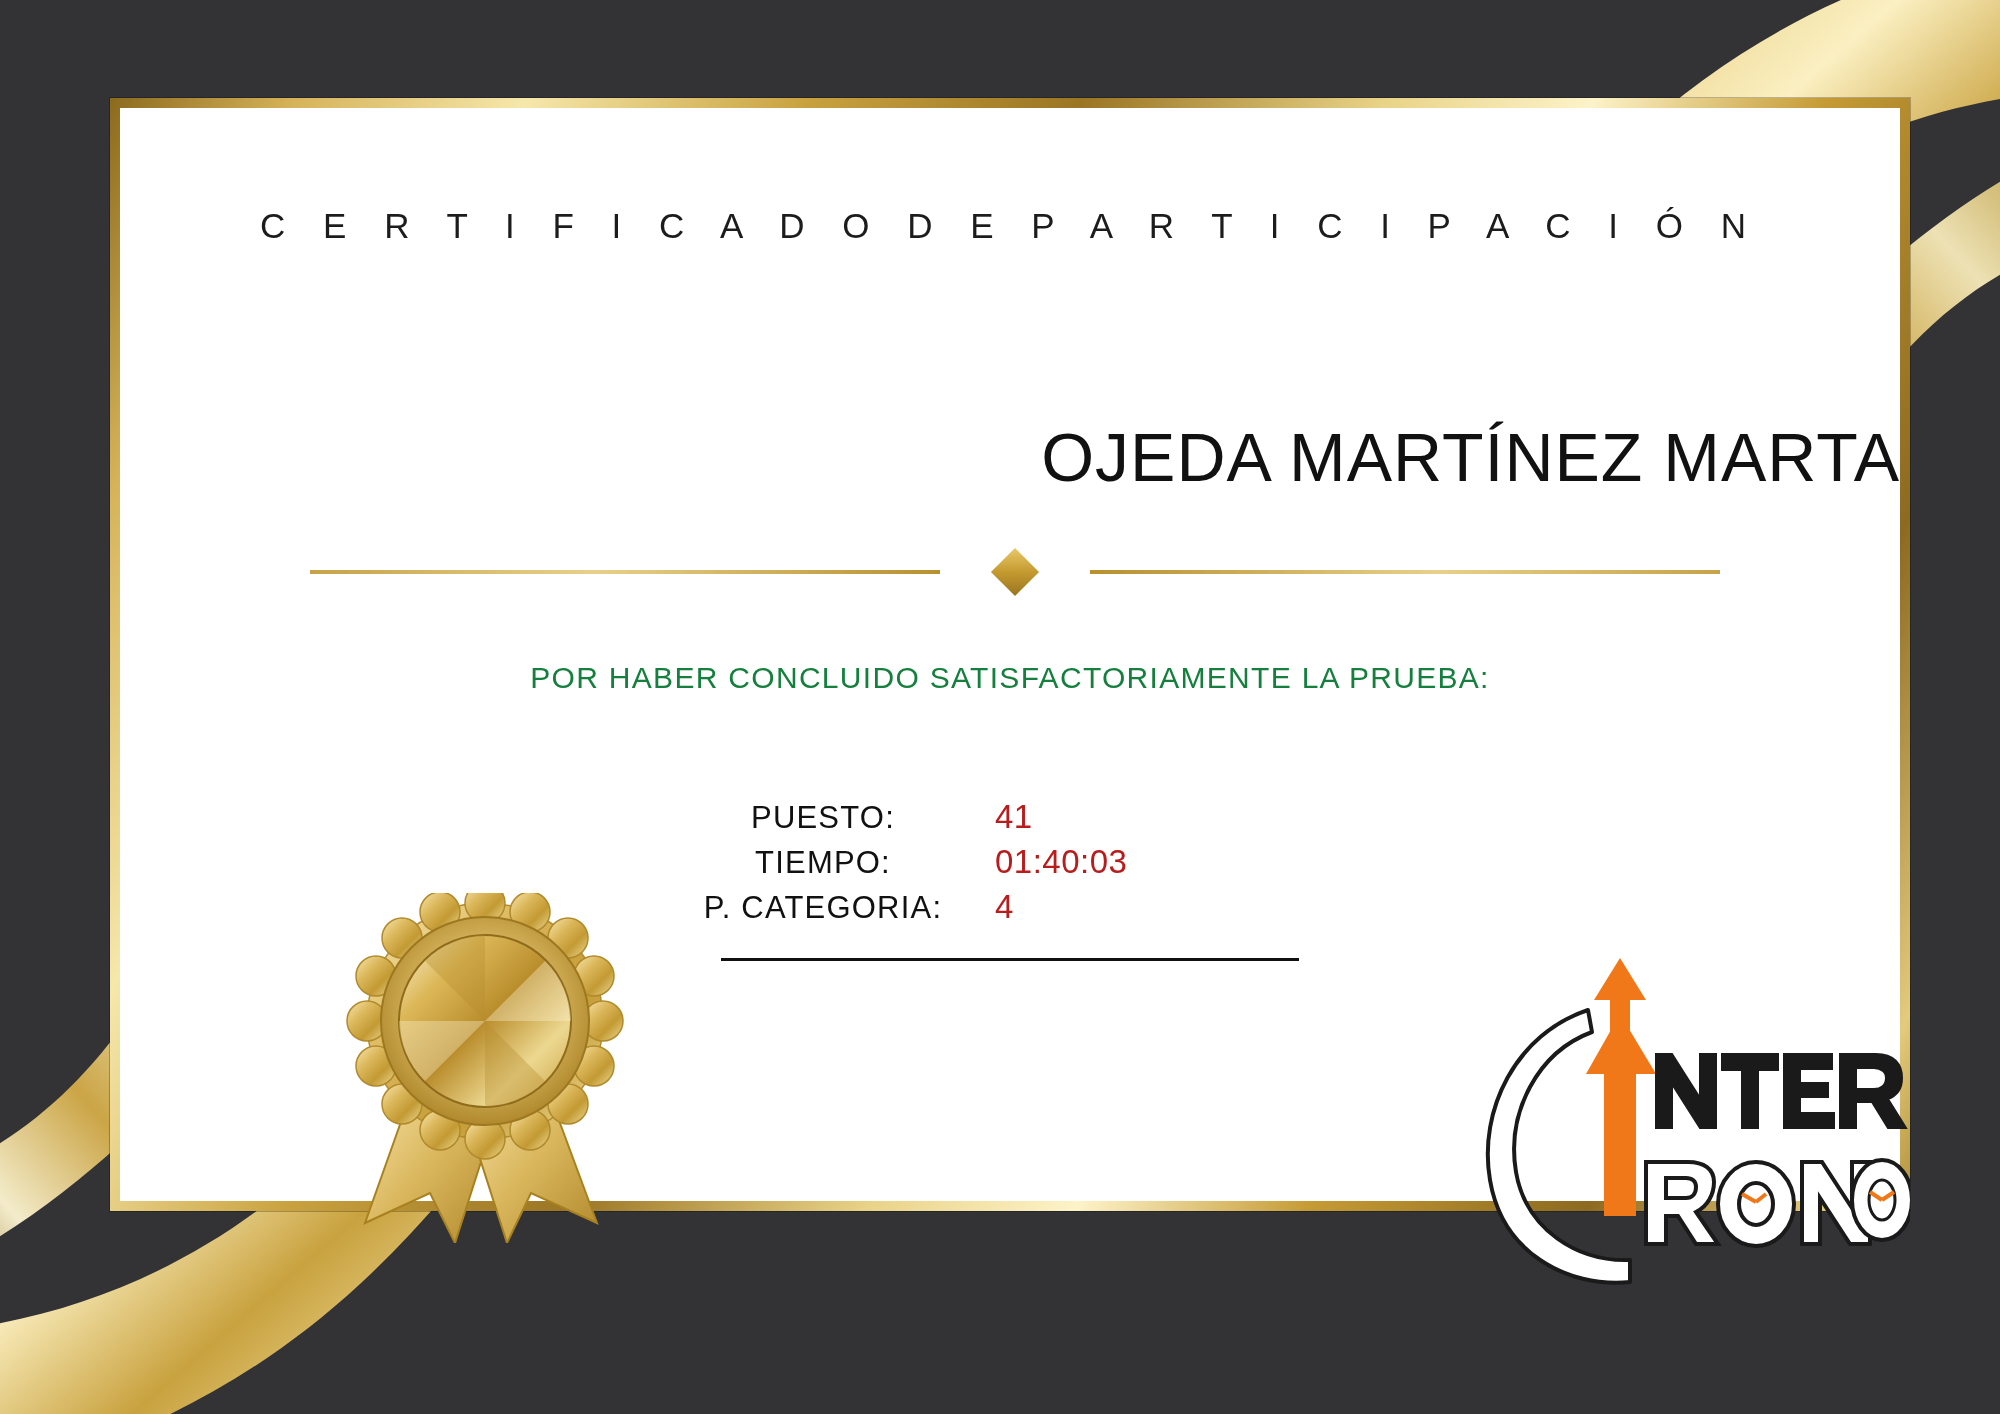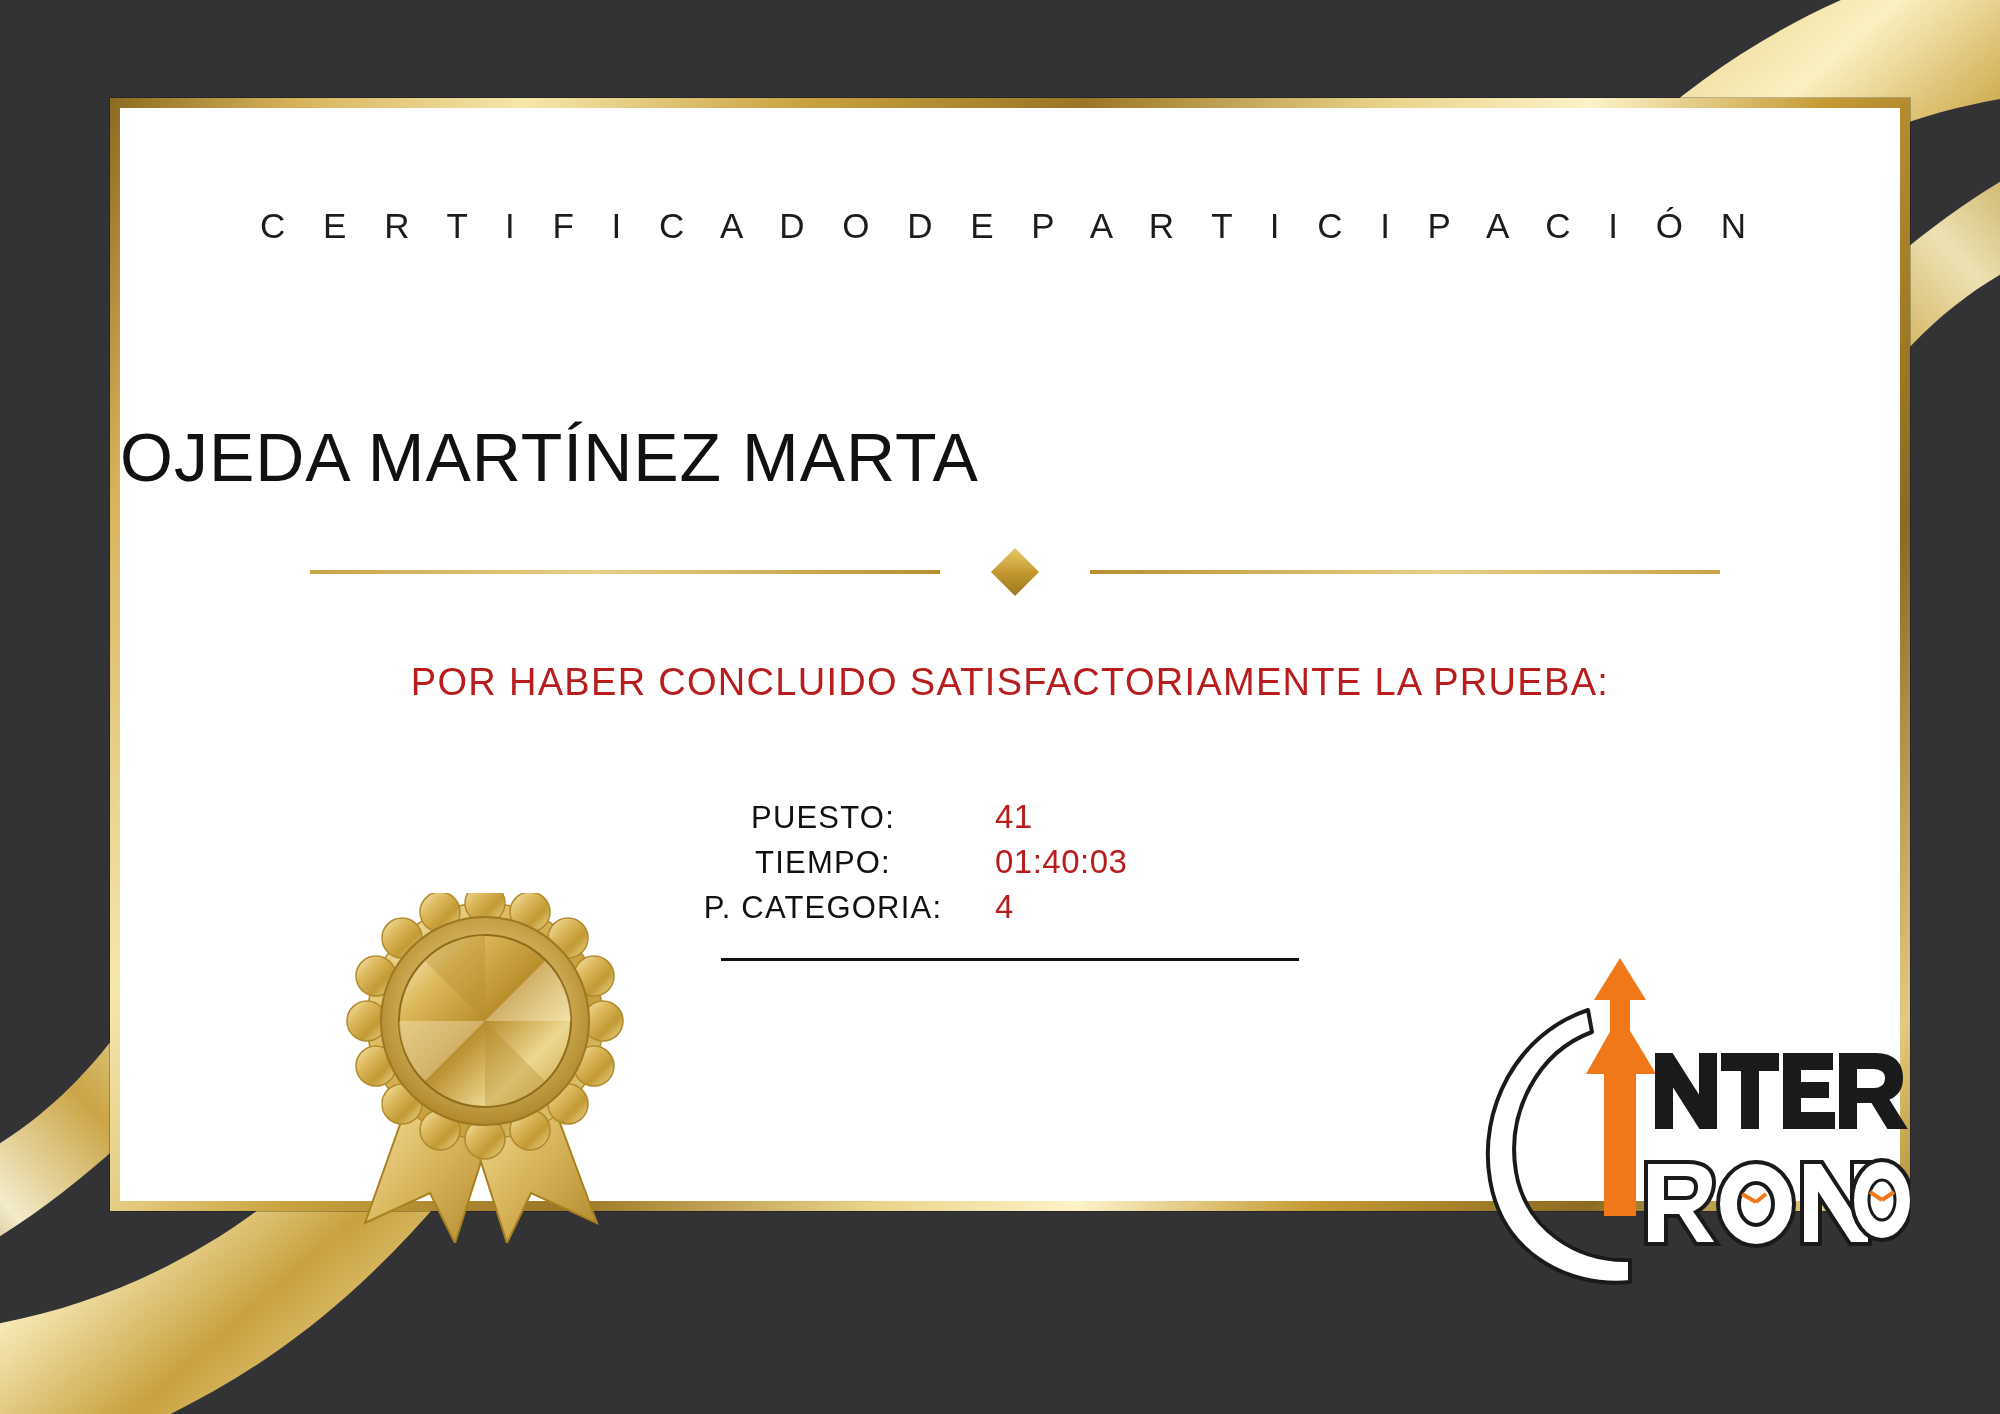--- a/index.html
+++ b/index.html
@@ -73,21 +73,21 @@
     letter-spacing: 14px;
     color: #1c1c1c;
     font-weight: 400;
   }
 
   .recipient {
     position: absolute;
     top: 310px;
     left: 0;
     width: 100%;
-    text-align: left;
+    text-align: right;
     font-size: 68px;
     color: #111111;
     font-weight: 400;
     letter-spacing: 1px;
   }
 
   
   .divider {
     position: absolute;
     top: 447px;
@@ -120,23 +120,23 @@
     background: linear-gradient(135deg, #e8c96a 0%, #c49a30 50%, #9a7520 100%);
     transform: rotate(45deg);
   }
 
   .subtitle {
     position: absolute;
     top: 553px;
     left: 0;
     width: 100%;
     text-align: center;
-    font-size: 38px;
+    font-size: 30px;
     letter-spacing: 1.3px;
-    color: #b91c1c;
+    color: #15803d;
   }
 
   
   .results {
     position: absolute;
     top: 690px;
     left: 545px;
     width: 640px;
   }
   .result-row {

